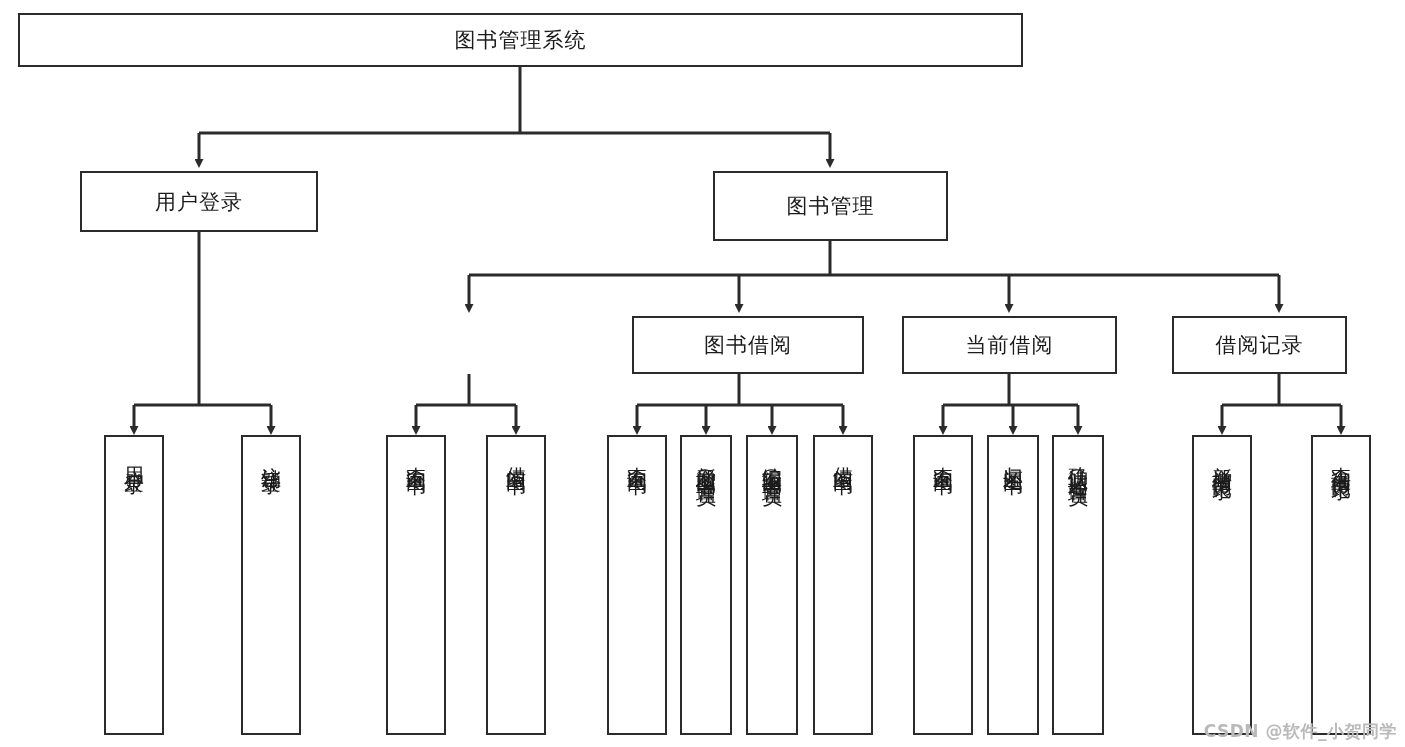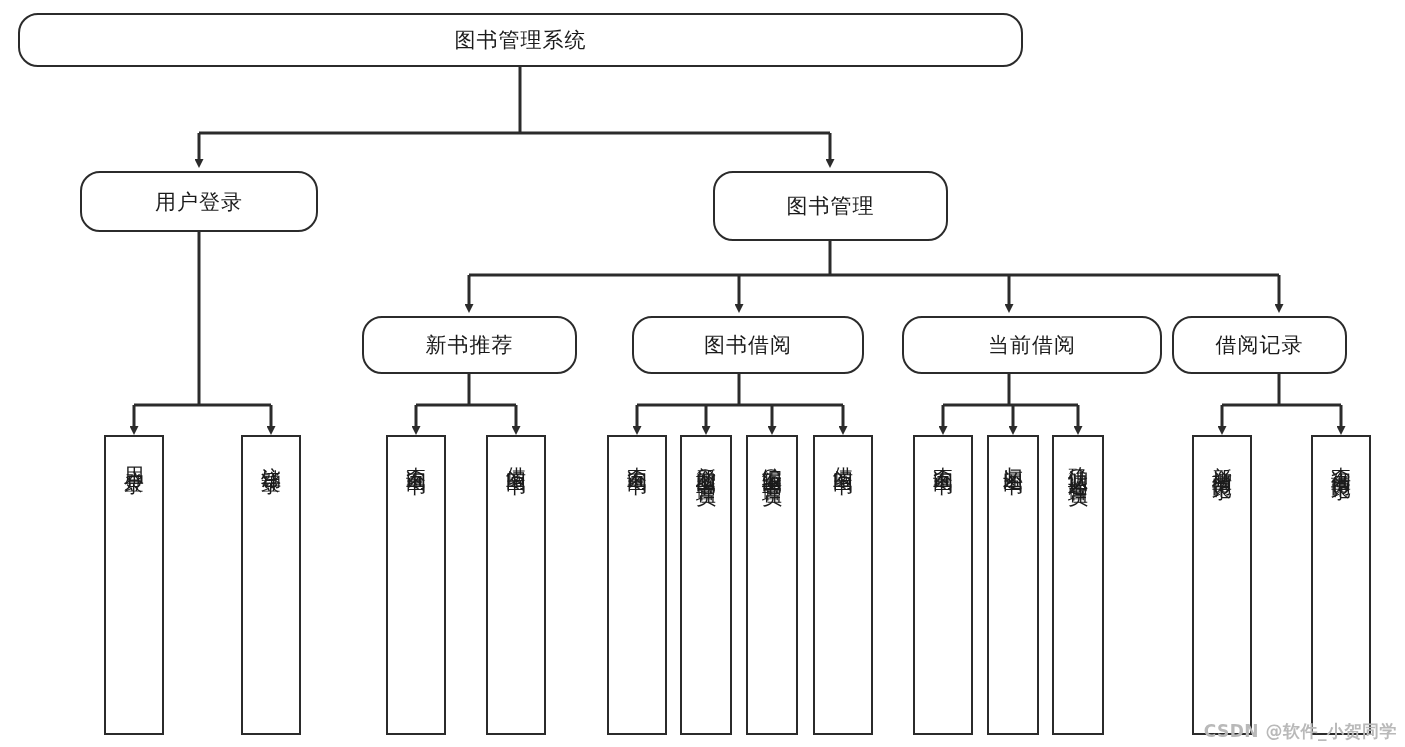--- a/index.html
+++ b/index.html
@@ -35,21 +35,20 @@
     border: 2px solid #2b2b2b;
     background: #ffffff;
     display: flex;
     align-items: center;
     justify-content: center;
     color: #1b1b1b;
   }
   .node.horiz {
     font-size: 21px;
     letter-spacing: 1px;
-    border-radius: 20px;
   }
   .node.vert {
     font-size: 20px;
     padding-top: 14px;
     align-items: flex-start;
     justify-content: center;
   }
   .node.vert .vtext {
     writing-mode: vertical-rl;
     text-orientation: upright;
@@ -127,27 +126,24 @@
     <span>图书管理系统</span>
   </div>
 
   <div class="node horiz" style="left: 80px; top: 171px; width: 238px; height: 61px;">
     <span>用户登录</span>
   </div>
   <div class="node horiz" style="left: 713px; top: 171px; width: 235px; height: 70px;">
     <span>图书管理</span>
   </div>
 
-  <div class="node horiz" style="left: 362px; top: 316px; width: 215px; height: 58px;">
-    <span>新书推荐</span>
-  </div>
   <div class="node horiz" style="left: 632px; top: 316px; width: 232px; height: 58px;">
     <span>图书借阅</span>
   </div>
-  <div class="node horiz" style="left: 902px; top: 316px; width: 260px; height: 58px;">
+  <div class="node horiz" style="left: 902px; top: 316px; width: 215px; height: 58px;">
     <span>当前借阅</span>
   </div>
   <div class="node horiz" style="left: 1172px; top: 316px; width: 175px; height: 58px;">
     <span>借阅记录</span>
   </div>
 
   <div class="node vert" style="left: 104px; top: 435px; width: 60px; height: 300px;">
     <span class="vtext">用户登录</span>
   </div>
   <div class="node vert" style="left: 241px; top: 435px; width: 60px; height: 300px;">

